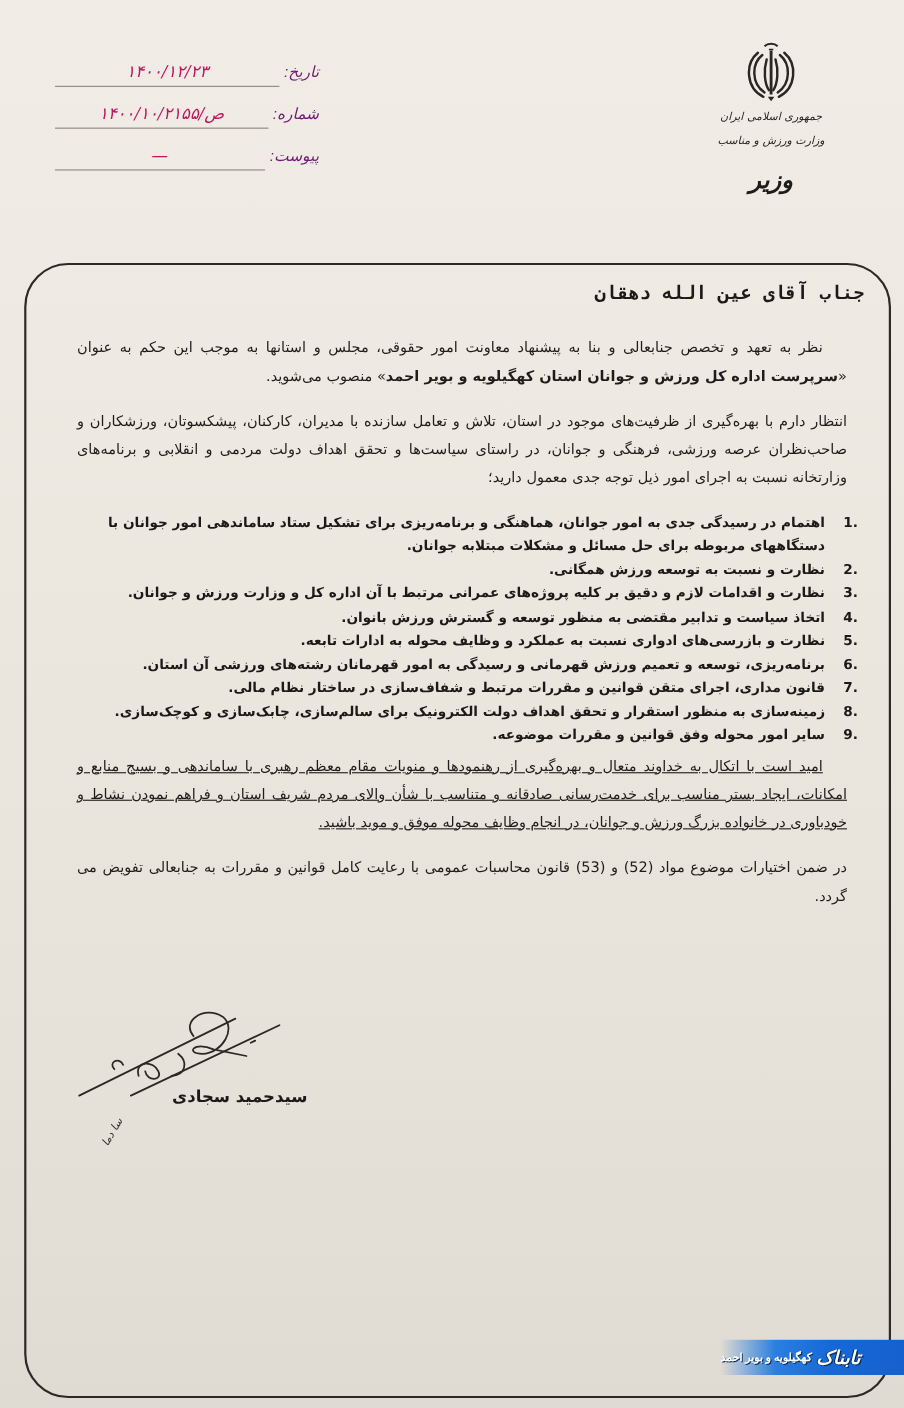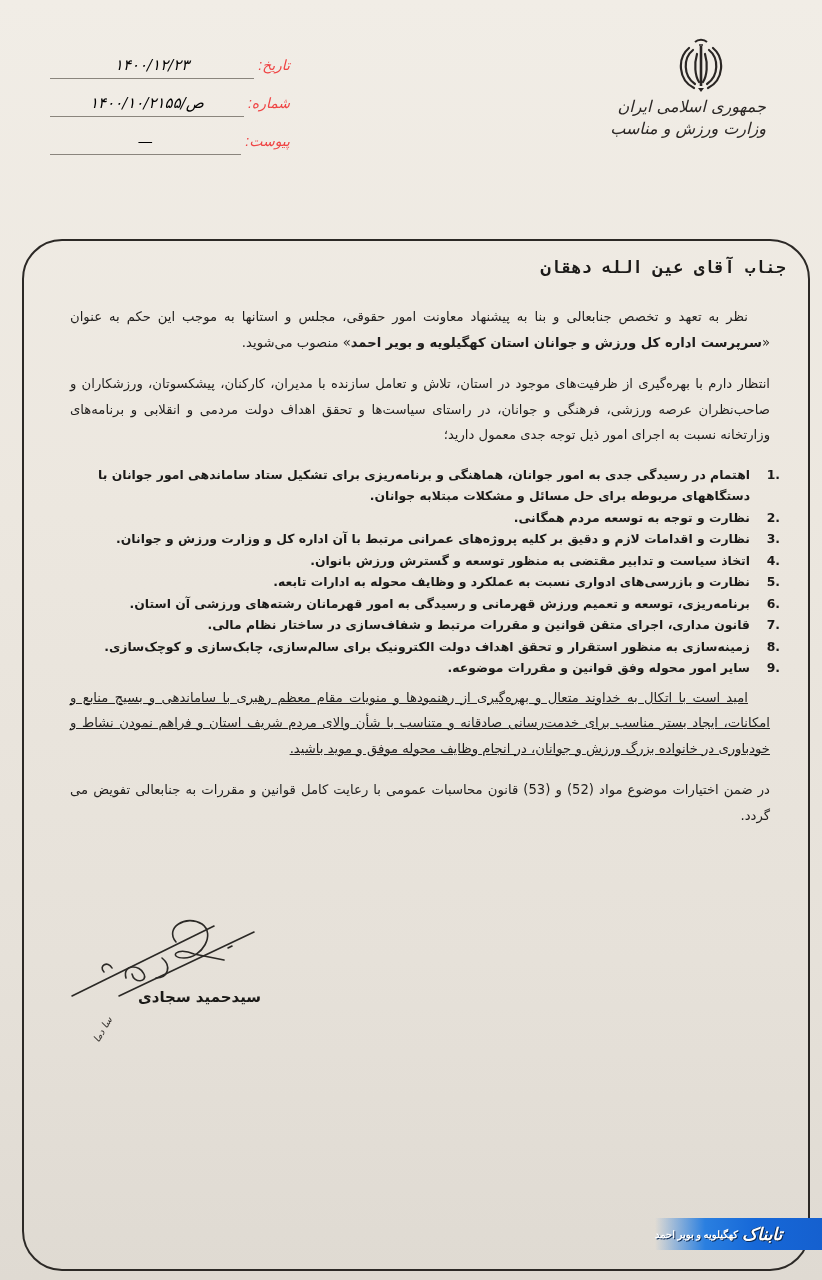--- a/index.html
+++ b/index.html
@@ -11,37 +11,37 @@
   }
 
   
   .letterhead {
     position: absolute; left: 636px; top: 36px; width: 130px;
     text-align: center; direction: rtl;
   }
   .emblem { width: 44px; height: 56px; margin: 0 auto 4px; display: block; }
   .lh-line {
     font-family: "DejaVu Serif", serif; font-style: italic;
-    font-size: 16px; line-height: 22px; color: #2a2624; white-space: nowrap;
+    font-size: 10px; line-height: 22px; color: #2a2624; white-space: nowrap;
   }
   .lh-minister {
     font-family: "DejaVu Serif", serif; font-style: italic; font-weight: bold;
     font-size: 22px; line-height: 36px; margin-top: 6px; color: #1e1c1a;
   }
 
   .meta { position: absolute; left: 50px; top: 56px; width: 240px; direction: rtl; }
   .meta-row { display: flex; align-items: baseline; height: 38px; }
   .meta-label {
     font-family: Liberation Sans, sans-serif; font-style: italic;
-    font-size: 14px; color: #ef4444; white-space: nowrap; margin-left: 4px;
+    font-size: 14px; color: #701a75; white-space: nowrap; margin-left: 4px;
   }
   .meta-value {
     flex: 1; border-bottom: 1px solid #8a857d; height: 22px;
     font-family: "DejaVu Serif", serif; font-style: italic;
-    font-size: 15px; color: #000000; text-align: center; direction: ltr;
+    font-size: 15px; color: #be185d; text-align: center; direction: ltr;
     letter-spacing: 1px; white-space: nowrap; overflow: hidden;
   }
 
   
   .frame {
     position: absolute; left: 22px; top: 239px; width: 784px; height: 1028px;
     border: 2.5px solid #2c2926; border-radius: 40px;
   }
 
   .content { position: absolute; left: 44px; top: 252px; width: 750px; direction: rtl; }
@@ -69,21 +69,21 @@
   .list .num { width: 30px; flex: 0 0 30px; text-align: right; padding-right: 4px; direction: ltr; }
   .list .txt { flex: 1; }
 
   .closing { margin-top: 6px; text-decoration: underline; }
 
   
   .signature { position: absolute; left: 64px; top: 908px; width: 240px; height: 110px; }
   .signer {
     position: absolute; left: 138px; top: 988px; width: 160px;
     font-family: "DejaVu Sans", sans-serif; font-weight: bold;
-    font-size: 15px; direction: rtl; text-align: left; color: #1b1a18;
+    font-size: 15px; direction: rtl; text-align: center; color: #1b1a18;
   }
   .initials {
     position: absolute; left: 92px; top: 1022px; width: 40px; height: 40px;
     transform: rotate(-60deg);
     font-family: "DejaVu Serif", serif; font-style: italic; font-size: 10px;
     color: #3a3632; direction: rtl; line-height: 12px;
   }
 
   
   .badge {
@@ -115,20 +115,21 @@
       <path d="M18 18 C15 28 16 40 20 46"></path>
       <path d="M26 18 C29 28 28 40 24 46"></path>
     </g>
     <path d="M22 10 L22 50" stroke="#2a2624" stroke-width="2.6"></path>
     <path d="M19 52 L22 56 L25 52 Z" fill="#2a2624"></path>
     <path d="M16 6 C19 3 25 3 28 6" stroke="#2a2624" stroke-width="1.8" fill="none"></path>
     <path d="M20 9 L24 9" stroke="#2a2624" stroke-width="1.5"></path>
   </svg>
   <div class="lh-line">جمهوری اسلامی ایران</div>
   <div class="lh-line">وزارت ورزش و مناسب</div>
+  <div class="lh-minister">وزیر</div>
 </div>
 
 <div class="meta">
   <div class="meta-row">
     <span class="meta-label">تاریخ:</span>
     <span class="meta-value">۱۴۰۰/۱۲/۲۳</span>
   </div>
   <div class="meta-row">
     <span class="meta-label">شماره:</span>
     <span class="meta-value">۱۴۰۰/ص/۱۰/۲۱۵۵</span>
@@ -148,21 +149,21 @@
 
   <p class="para">انتظار دارم با بهره‌گیری از ظرفیت‌های موجود در استان، تلاش و تعامل سازنده با مدیران، کارکنان، پیشکسوتان، ورزشکاران و صاحب‌نظران عرصه ورزشی، فرهنگی و جوانان، در راستای سیاست‌ها و تحقق اهداف دولت مردمی و انقلابی و برنامه‌های وزارتخانه نسبت به اجرای امور ذیل توجه جدی معمول دارید؛</p>
 
   <ol class="list">
     <li>
         <span class="num">1.</span>
         <span class="txt">اهتمام در رسیدگی جدی به امور جوانان، هماهنگی و برنامه‌ریزی برای تشکیل ستاد ساماندهی امور جوانان با دستگاههای مربوطه برای حل مسائل و مشکلات مبتلابه جوانان.</span>
       </li>
     <li>
         <span class="num">2.</span>
-        <span class="txt">نظارت و توجه به توسعه مردم همگانی.</span>
+        <span class="txt">نظارت و نسبت به توسعه ورزش همگانی.</span>
       </li>
     <li>
         <span class="num">3.</span>
         <span class="txt">نظارت و اقدامات لازم و دقیق بر کلیه پروژه‌های عمرانی مرتبط با آن اداره کل و وزارت ورزش و جوانان.</span>
       </li>
     <li>
         <span class="num">4.</span>
         <span class="txt">اتخاذ سیاست و تدابیر مقتضی به منظور توسعه و گسترش ورزش بانوان.</span>
       </li>
     <li>

